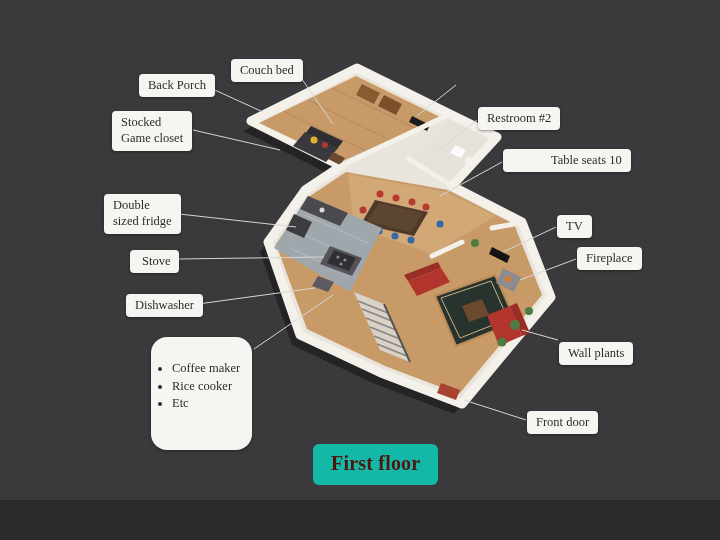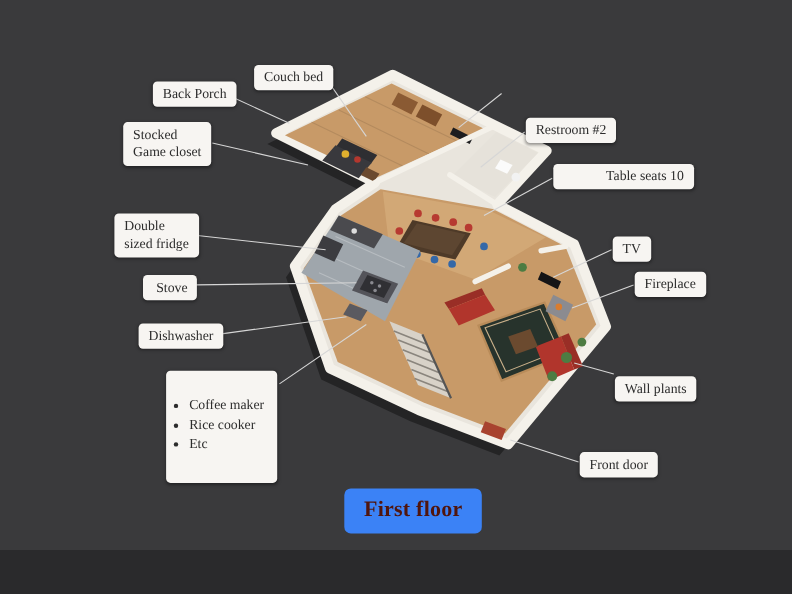--- a/index.html
+++ b/index.html
@@ -24,25 +24,25 @@
   .lbl-largetv{left:457px;top:73px;}
   .lbl-restroom2{left:478px;top:107px;}
   .lbl-gamecloset{left:112px;top:111px;}
   .lbl-tableseats{left:503px;top:149px;padding-left:48px;}
   .lbl-fridge{left:80px;top:194px;margin-left:24px;}
   .lbl-tv{left:557px;top:215px;}
   .lbl-stove{left:130px;top:250px;padding-left:12px;}
   .lbl-fireplace{left:577px;top:247px;}
   .lbl-dishwasher{left:126px;top:294px;}
   .lbl-wallplants{left:559px;top:329px;margin-top:13px;}
-  .lbl-appliances{left:151px;top:337px;padding:4px 10px 9px 4px;}
+  .lbl-appliances{left:151px;top:337px;padding:4px 10px 20px 4px;border-radius:16px;}
   .lbl-frontdoor{left:527px;top:411px;}
   .title-chip{
     position:absolute;left:313px;top:444px;
-    background:#3b82f6;color:#50150d;
+    background:#14b8a6;color:#50150d;
     font-size:20px;font-weight:bold;
     padding:8px 18px 10px;border-radius:6px;
     letter-spacing:.2px;
   }
 </style>
 </head>
 <body>
 
 <div class="scene">
 

